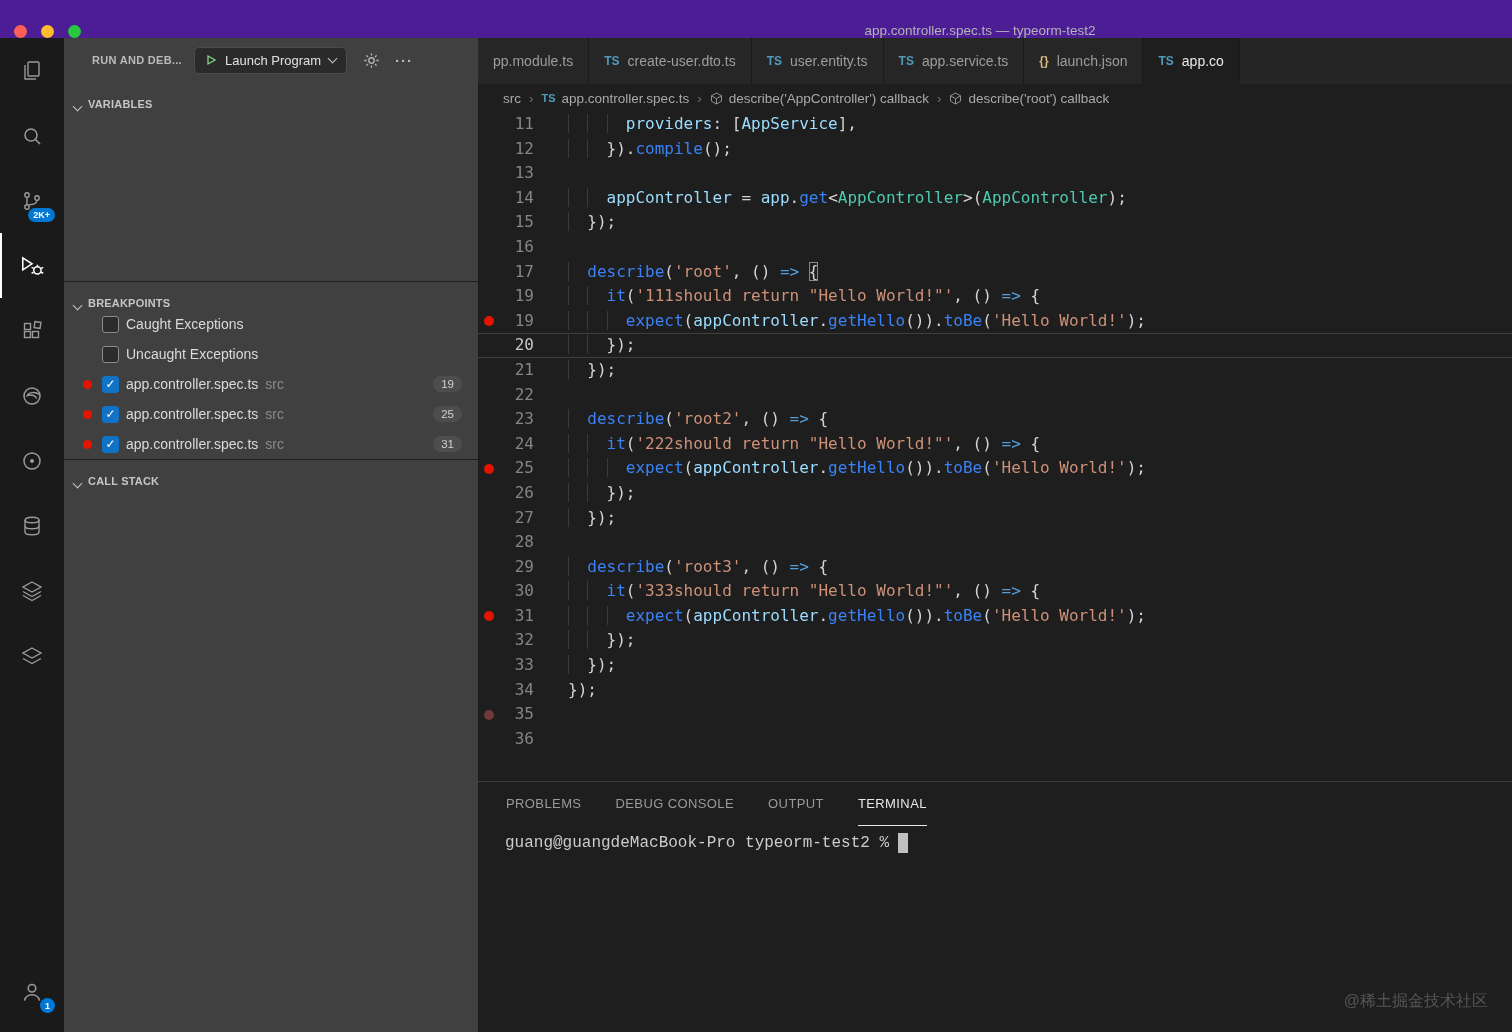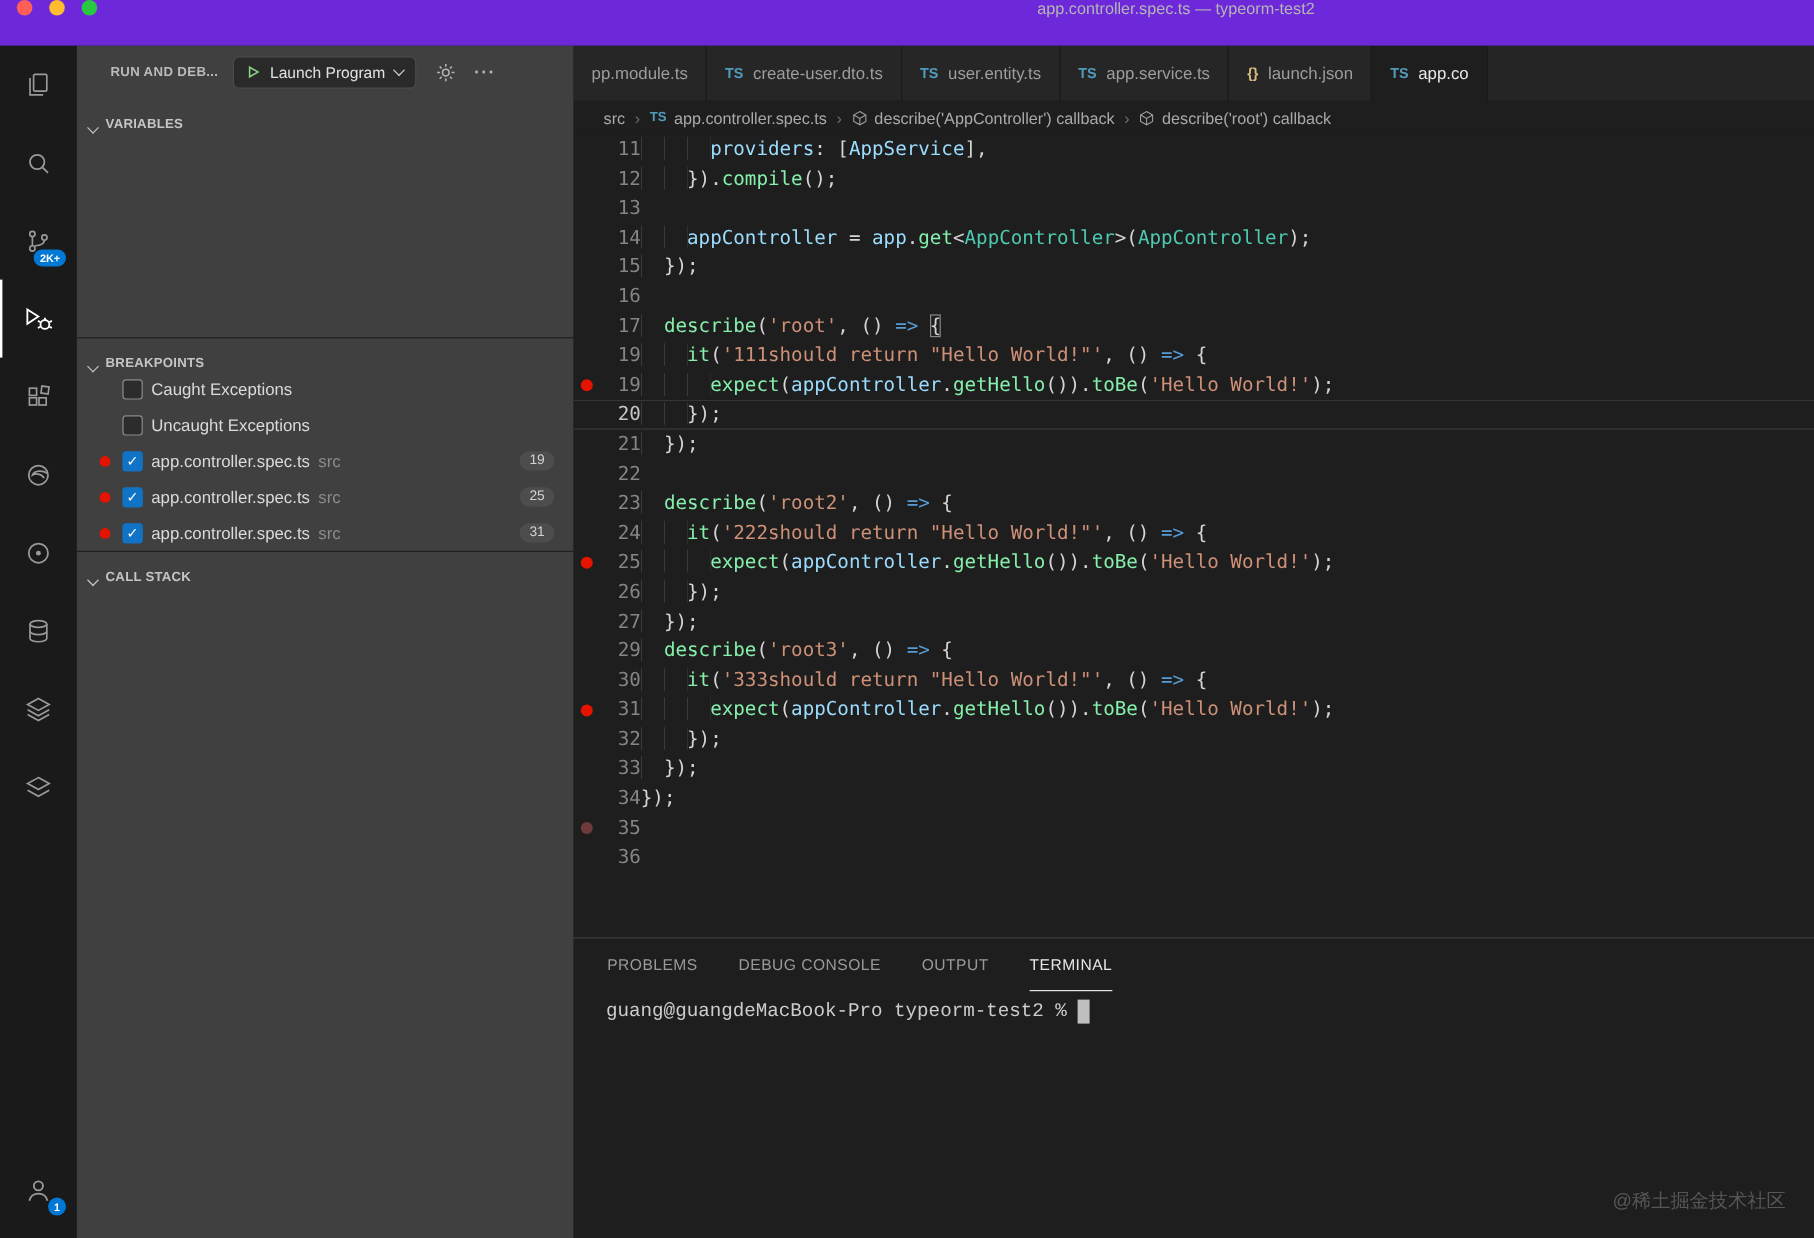--- a/index.html
+++ b/index.html
@@ -1,20 +1,20 @@
 <!DOCTYPE html>
 <html><head>
 <meta charset="utf-8">
 <style>
   *{margin:0;padding:0;box-sizing:border-box}
   html,body{width:1512px;height:1032px;overflow:hidden;background:#1e1e1e;
     font-family:"Liberation Sans",sans-serif;color:#cccccc;position:relative}
 
   
-  .titlebar{height:38px;background:#6d28d9;display:flex;align-items:flex-start;position:relative}
+  .titlebar{height:38px;background:#4c1d95;display:flex;align-items:flex-end;position:relative}
   .traffic{display:flex;gap:14px;padding-left:14px}
   .tl{width:13px;height:13px;border-radius:50%;display:inline-block}
   .tl.red{background:#ff5f57}.tl.yellow{background:#febc2e}.tl.green{background:#28c840}
   .window-title{position:absolute;left:980px;transform:translateX(-50%);
     font-size:13.5px;color:#b5b5b5;white-space:nowrap}
 
   
   .workbench{display:flex;height:994px}
 
   
@@ -69,23 +69,23 @@
   .bc-icon-ts{color:#519aba;font-size:11px;font-weight:700}
 
   .editor{flex:1;background:#1e1e1e;overflow:hidden;
     font-family:"DejaVu Sans Mono",monospace;font-size:16px;line-height:24.6px}
   .cl{display:flex;height:24.6px;white-space:pre}
   .cl.current{box-shadow:inset 0 -1px 0 #3e3e3e,inset 0 1px 0 #3e3e3e}
   .bp-col{width:22px;display:flex;align-items:center;justify-content:center;flex:none}
   .bp-col .bp-dot{width:10px;height:10px}
   .ln{width:34px;text-align:right;color:#858585;flex:none}
   .cl.current .ln{color:#c6c6c6}
-  .code{}
+  .code{margin-left:34px}
   .indent{background:repeating-linear-gradient(90deg,#3a3a3a 0 1px,transparent 1px 2ch)}
-  .tk-d{color:#d4d4d4}.tk-v{color:#9cdcfe}.tk-f{color:#86efac}
+  .tk-d{color:#d4d4d4}.tk-v{color:#9cdcfe}.tk-f{color:#3b82f6}
   .tk-t{color:#4ec9b0}.tk-s{color:#ce9178}.tk-k{color:#569cd6}
   .tk-m{outline:1px solid #888;outline-offset:-1px}
 
   
   .panel{height:251px;border-top:1px solid #3c3c3c;background:#1e1e1e}
   .panel-tabs{height:44px;display:flex;align-items:stretch;gap:34px;padding-left:28px;
     font-size:13px;color:#9a9a9a;letter-spacing:.4px}
   .panel-tab{display:flex;align-items:center;border-bottom:1px solid transparent}
   .panel-tab.active{color:#e7e7e7;border-bottom-color:#e7e7e7}
   .terminal{padding:7px 0 0 27px;font-family:Liberation Mono, monospace;font-size:16px;
@@ -354,20 +354,21 @@
           <div class="cl"><span class="bp-col"></span><span class="ln">19</span><span class="code"><span class="indent">    </span><span class="tk-f">it</span><span class="tk-d">(</span><span class="tk-s">'111should return "Hello World!"'</span><span class="tk-d">, () </span><span class="tk-k">=&gt;</span><span class="tk-d"> {</span></span></div>
           <div class="cl"><span class="bp-col"><span class="bp-dot"></span></span><span class="ln">19</span><span class="code"><span class="indent">      </span><span class="tk-f">expect</span><span class="tk-d">(</span><span class="tk-v">appController</span><span class="tk-d">.</span><span class="tk-f">getHello</span><span class="tk-d">()).</span><span class="tk-f">toBe</span><span class="tk-d">(</span><span class="tk-s">'Hello World!'</span><span class="tk-d">);</span></span></div>
           <div class="cl current"><span class="bp-col"></span><span class="ln">20</span><span class="code"><span class="indent">    </span><span class="tk-d">});</span></span></div>
           <div class="cl"><span class="bp-col"></span><span class="ln">21</span><span class="code"><span class="indent">  </span><span class="tk-d">});</span></span></div>
           <div class="cl"><span class="bp-col"></span><span class="ln">22</span><span class="code"></span></div>
           <div class="cl"><span class="bp-col"></span><span class="ln">23</span><span class="code"><span class="indent">  </span><span class="tk-f">describe</span><span class="tk-d">(</span><span class="tk-s">'root2'</span><span class="tk-d">, () </span><span class="tk-k">=&gt;</span><span class="tk-d"> {</span></span></div>
           <div class="cl"><span class="bp-col"></span><span class="ln">24</span><span class="code"><span class="indent">    </span><span class="tk-f">it</span><span class="tk-d">(</span><span class="tk-s">'222should return "Hello World!"'</span><span class="tk-d">, () </span><span class="tk-k">=&gt;</span><span class="tk-d"> {</span></span></div>
           <div class="cl"><span class="bp-col"><span class="bp-dot"></span></span><span class="ln">25</span><span class="code"><span class="indent">      </span><span class="tk-f">expect</span><span class="tk-d">(</span><span class="tk-v">appController</span><span class="tk-d">.</span><span class="tk-f">getHello</span><span class="tk-d">()).</span><span class="tk-f">toBe</span><span class="tk-d">(</span><span class="tk-s">'Hello World!'</span><span class="tk-d">);</span></span></div>
           <div class="cl"><span class="bp-col"></span><span class="ln">26</span><span class="code"><span class="indent">    </span><span class="tk-d">});</span></span></div>
           <div class="cl"><span class="bp-col"></span><span class="ln">27</span><span class="code"><span class="indent">  </span><span class="tk-d">});</span></span></div>
+          <div class="cl"><span class="bp-col"></span><span class="ln">28</span><span class="code"></span></div>
           <div class="cl"><span class="bp-col"></span><span class="ln">29</span><span class="code"><span class="indent">  </span><span class="tk-f">describe</span><span class="tk-d">(</span><span class="tk-s">'root3'</span><span class="tk-d">, () </span><span class="tk-k">=&gt;</span><span class="tk-d"> {</span></span></div>
           <div class="cl"><span class="bp-col"></span><span class="ln">30</span><span class="code"><span class="indent">    </span><span class="tk-f">it</span><span class="tk-d">(</span><span class="tk-s">'333should return "Hello World!"'</span><span class="tk-d">, () </span><span class="tk-k">=&gt;</span><span class="tk-d"> {</span></span></div>
           <div class="cl"><span class="bp-col"><span class="bp-dot"></span></span><span class="ln">31</span><span class="code"><span class="indent">      </span><span class="tk-f">expect</span><span class="tk-d">(</span><span class="tk-v">appController</span><span class="tk-d">.</span><span class="tk-f">getHello</span><span class="tk-d">()).</span><span class="tk-f">toBe</span><span class="tk-d">(</span><span class="tk-s">'Hello World!'</span><span class="tk-d">);</span></span></div>
           <div class="cl"><span class="bp-col"></span><span class="ln">32</span><span class="code"><span class="indent">    </span><span class="tk-d">});</span></span></div>
           <div class="cl"><span class="bp-col"></span><span class="ln">33</span><span class="code"><span class="indent">  </span><span class="tk-d">});</span></span></div>
           <div class="cl"><span class="bp-col"></span><span class="ln">34</span><span class="code"><span class="tk-d">});</span></span></div>
           <div class="cl"><span class="bp-col"><span class="bp-dot faded"></span></span><span class="ln">35</span><span class="code"></span></div>
           <div class="cl"><span class="bp-col"></span><span class="ln">36</span><span class="code"></span></div>
         </div>
     </div>

